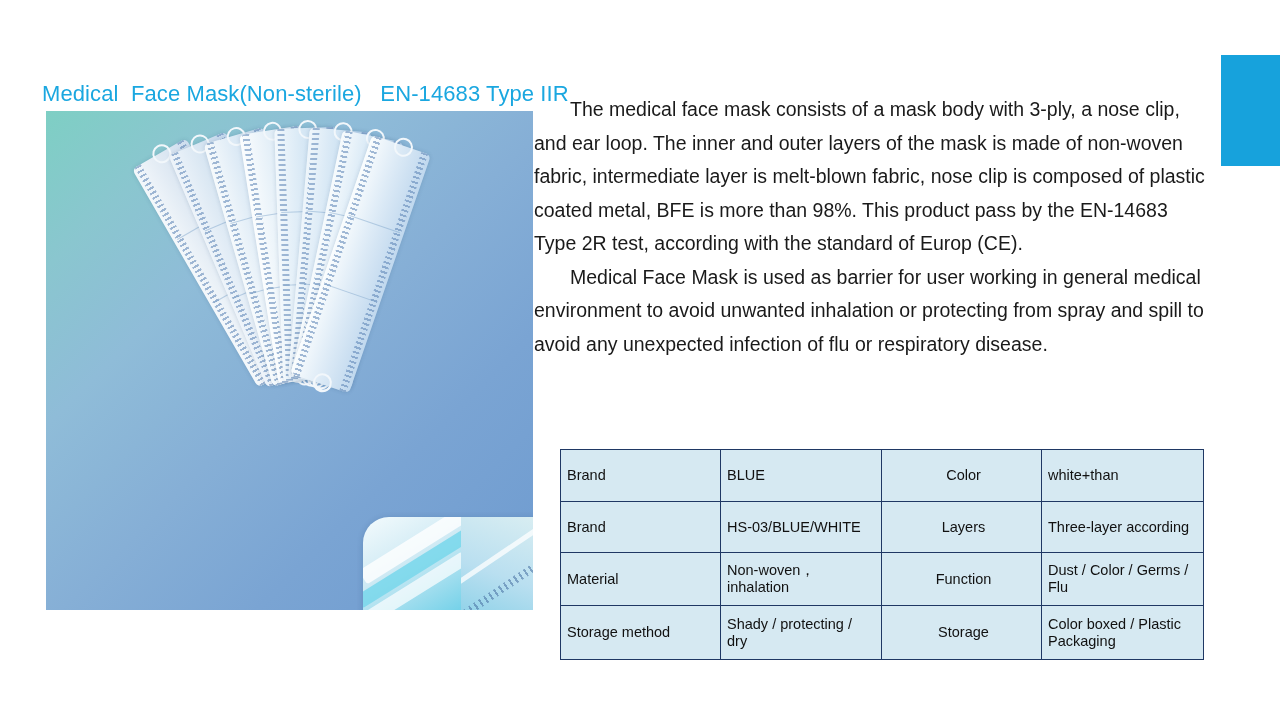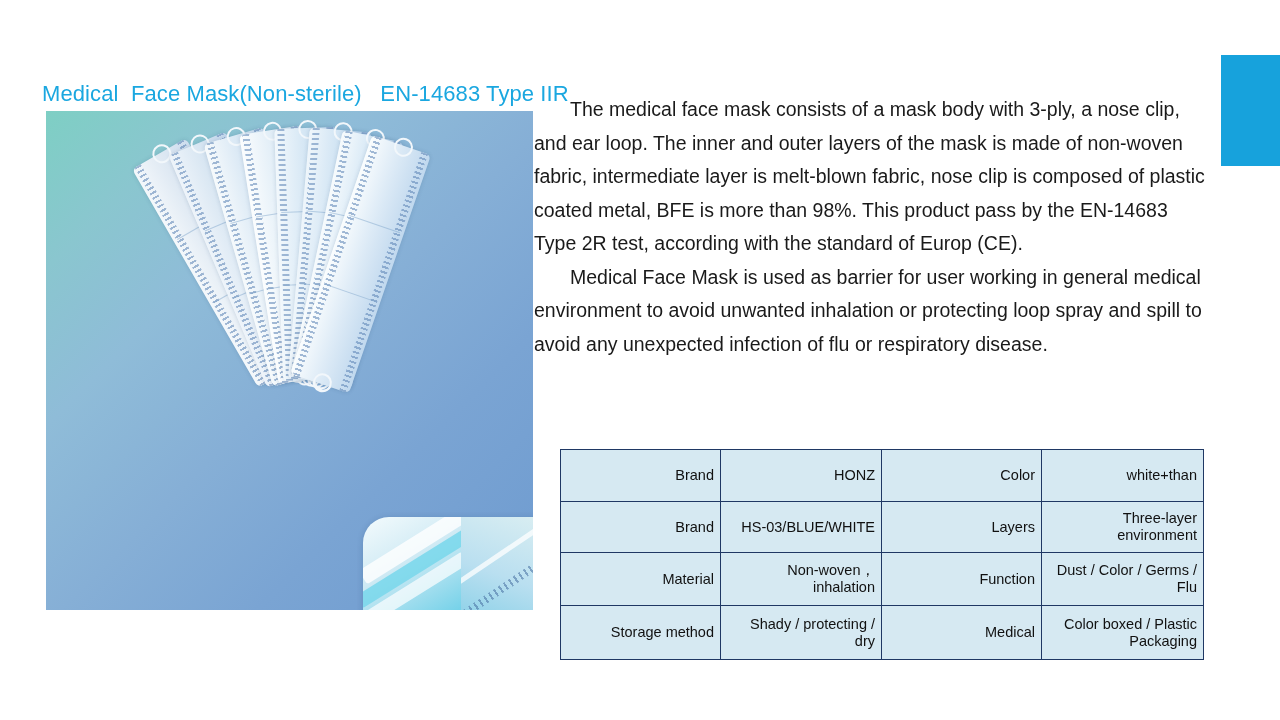--- a/index.html
+++ b/index.html
@@ -154,30 +154,30 @@
     width: 643px;
     border-collapse: collapse;
     table-layout: fixed;
     background: #D6E9F2;
     font-size: 14.5px;
     color: #111;
   }
   #spec-table td {
     border: 1.4px solid #1F3864;
     padding: 3px 6px;
-    text-align: right;
+    text-align: left;
     vertical-align: middle;
     line-height: 17px;
   }
   #spec-table col.c1 { width: 160px; }
   #spec-table col.c2 { width: 161px; }
   #spec-table col.c3 { width: 160px; }
   #spec-table col.c4 { width: 162px; }
   #spec-table td.label-left {
-    text-align: right;
+    text-align: center;
     padding-left: 10px;
   }
   #spec-table tr.r1 td { height: 45px; }
   #spec-table tr.r2 td { height: 44px; }
   #spec-table tr.r3 td { height: 46px; }
   #spec-table tr.r4 td { height: 47px; }
 </style>
 </head>
 <body>
 
@@ -255,49 +255,49 @@
     <div class="quad q2">
       <span class="dots" style="top:62px;"></span>
       <span class="stripe" style="top:28px;"></span>
     </div>
 
   </div>
 </div>
 
 <div id="body-text">
   <p>The medical face mask  consists of a mask body with 3-ply,  a nose clip, and  ear loop. The inner and outer layers of the mask is made of non-woven fabric, intermediate layer is melt-blown fabric, nose clip is composed of plastic coated metal, BFE is more than 98%.  This product pass by the EN-14683  Type 2R test, according with the standard of Europ (CE).</p>
-  <p>Medical Face Mask is used as barrier for user working in general medical environment to avoid unwanted inhalation or protecting loop spray and spill to avoid any unexpected infection of flu or respiratory disease.</p>
+  <p>Medical Face Mask is used as barrier for user working in general medical environment to avoid unwanted inhalation or protecting from spray and spill to avoid any unexpected infection of flu or respiratory disease.</p>
 </div>
 
 <table id="spec-table">
   <colgroup>
     <col class="c1">
       <col class="c2">
       <col class="c3">
       <col class="c4">
   </colgroup>
   <tbody>
     <tr class="r1">
       <td>Brand</td>
-      <td>HONZ</td>
+      <td>BLUE</td>
       <td class="label-left">Color</td>
       <td>white+than</td>
     </tr>
     <tr class="r2">
       <td>Brand</td>
       <td>HS-03/BLUE/WHITE</td>
       <td class="label-left">Layers</td>
-      <td>Three-layer environment</td>
+      <td>Three-layer according</td>
     </tr>
     <tr class="r3">
       <td>Material</td>
       <td>Non-woven，inhalation</td>
       <td class="label-left">Function</td>
       <td>Dust / Color / Germs / Flu</td>
     </tr>
     <tr class="r4">
       <td>Storage method</td>
       <td>Shady / protecting / dry</td>
-      <td class="label-left">Medical</td>
+      <td class="label-left">Storage</td>
       <td>Color boxed / Plastic Packaging</td>
     </tr>
   </tbody>
 </table>
 
 </body></html>

